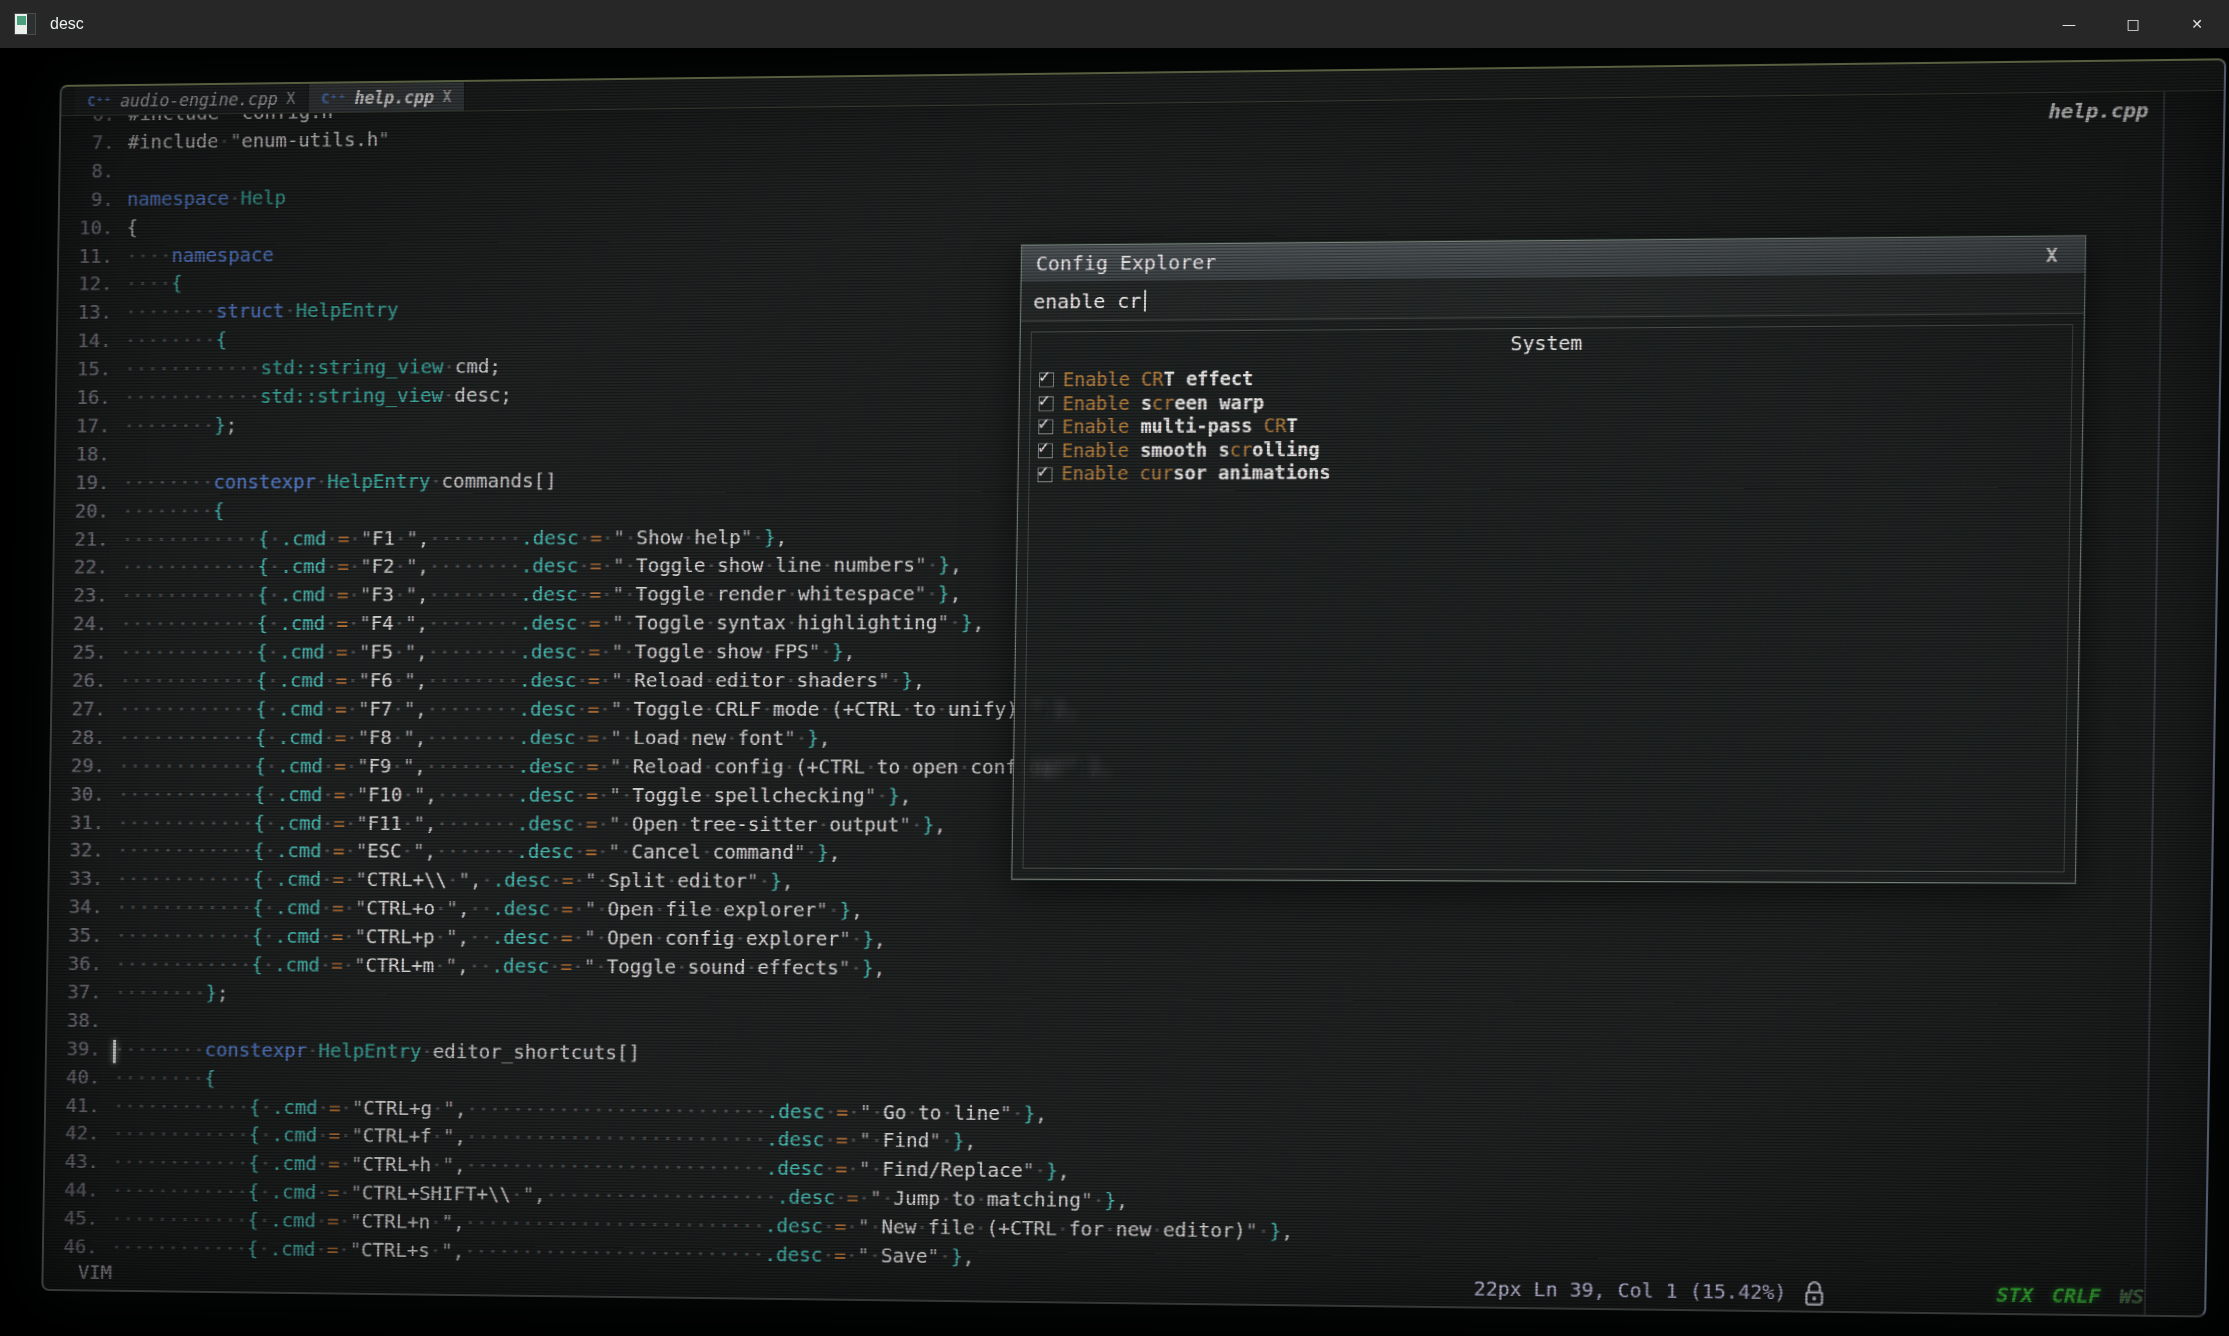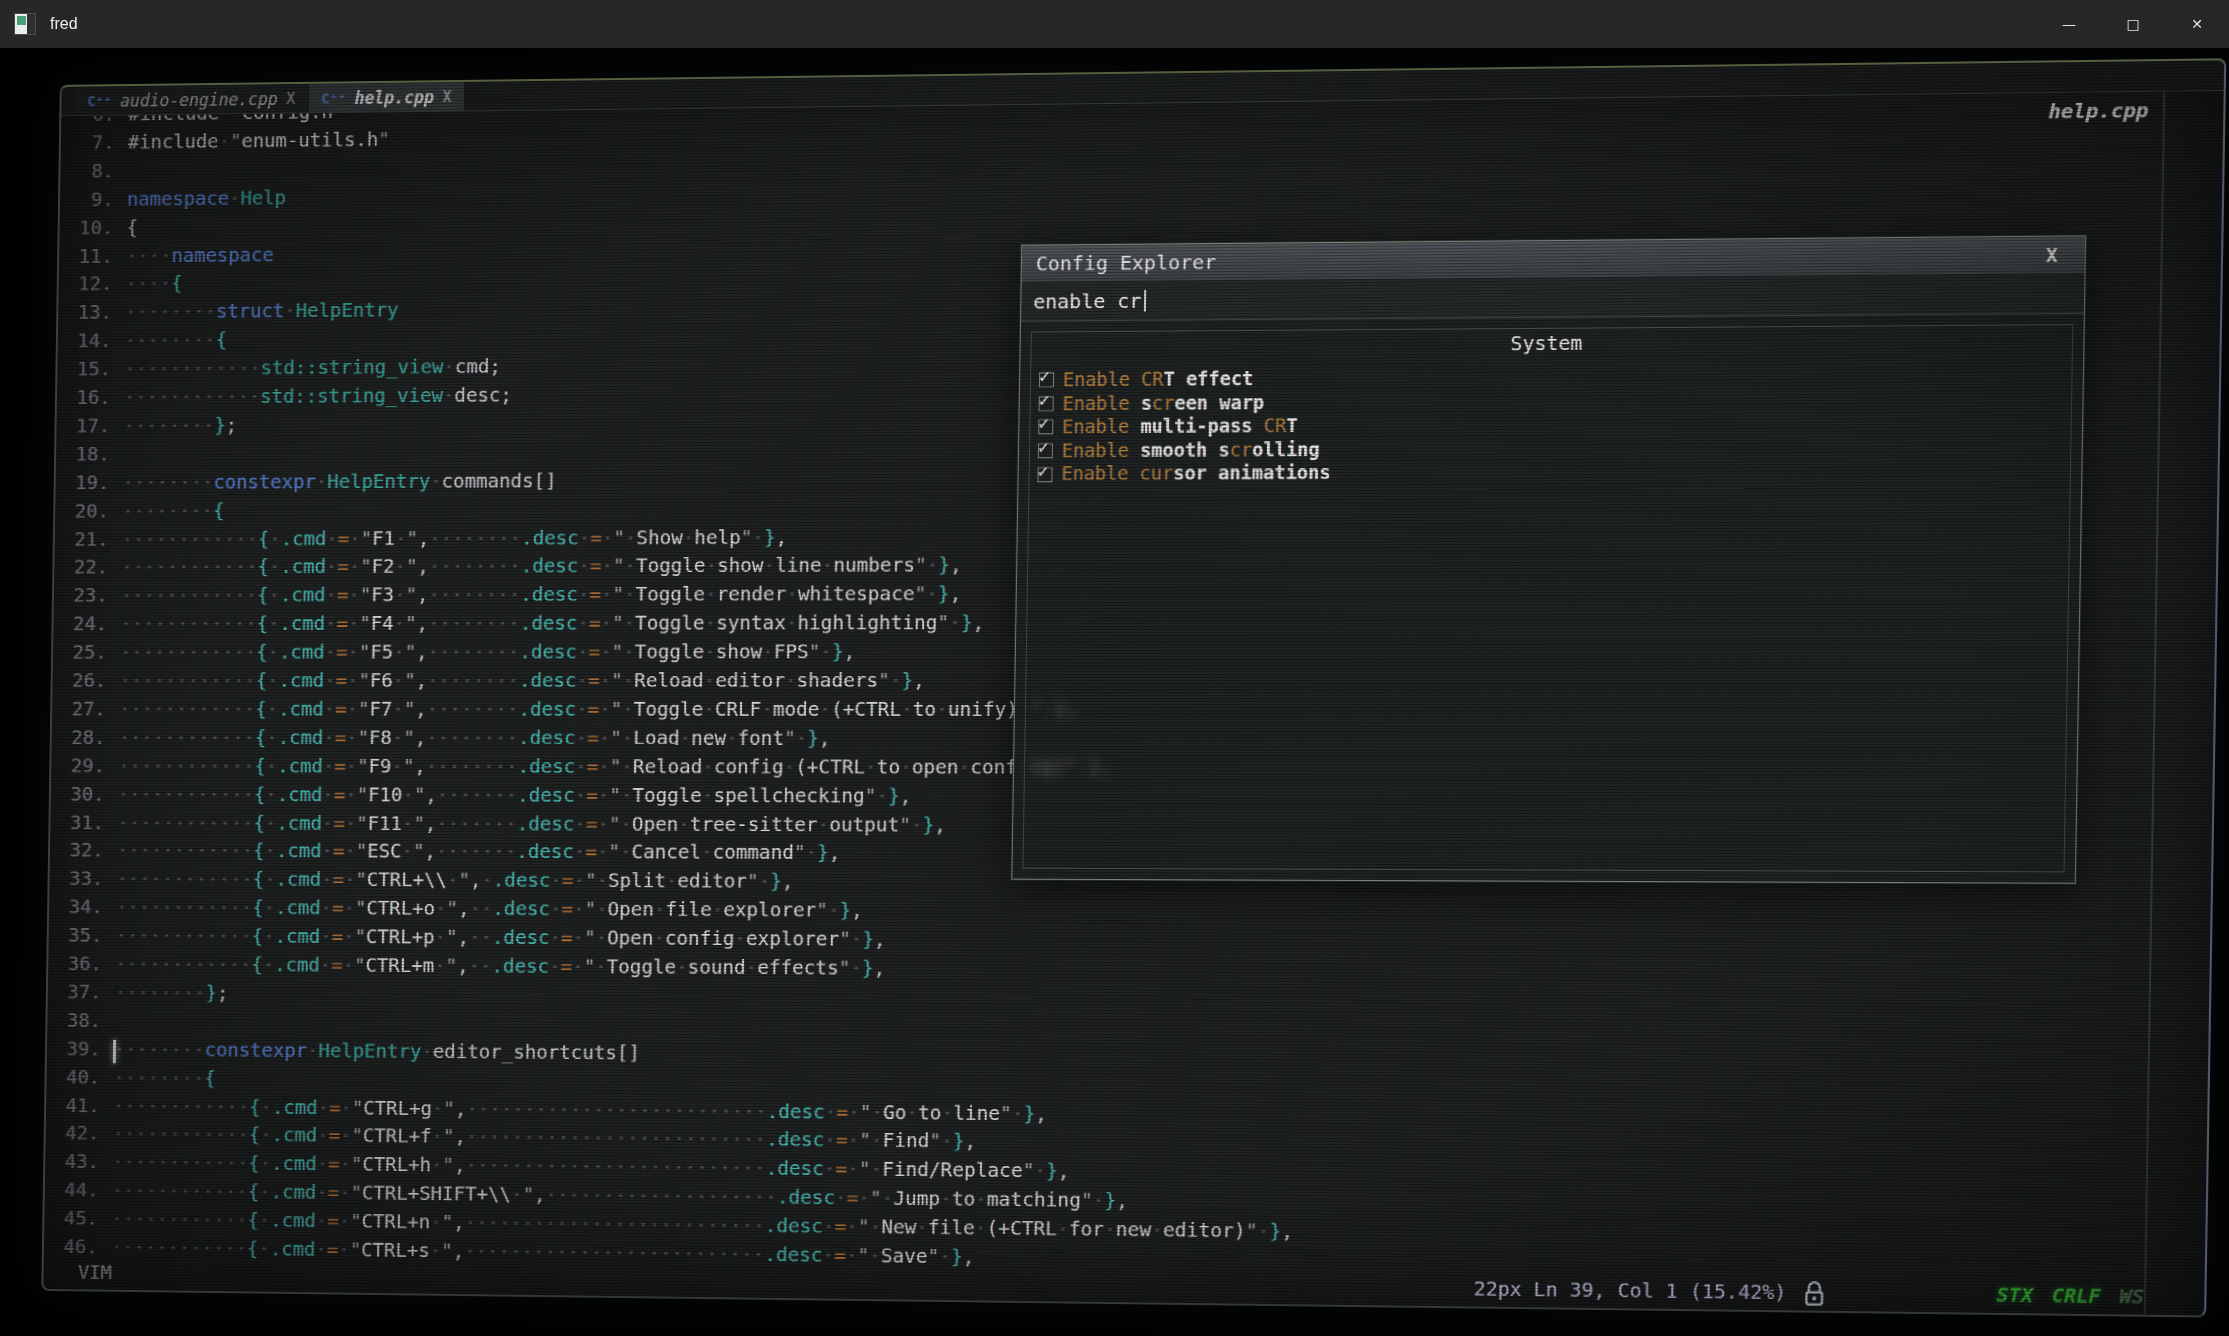--- a/index.html
+++ b/index.html
@@ -79,21 +79,21 @@
   .chk span{position:absolute;left:-1px;top:-6px;color:#f2f4ee;font-size:18px;line-height:18px;}
   .seg-m{color:var(--match);}
   .seg-u{color:var(--unm);font-weight:bold;}
   .ghost{position:absolute;color:#9aa5a0;font-size:19.6px;filter:blur(5px);opacity:.55;white-space:pre;}
 </style>
 </head>
 <body>
 
 <div class="titlebar">
   <div class="appicon"></div>
-  <div class="apptitle">fred</div>
+  <div class="apptitle">desc</div>
   <div class="wincontrols">
       <div class="winbtn">—</div>
       <div class="winbtn">□</div>
       <div class="winbtn">✕</div>
     </div>
 </div>
 
 <div class="crt">
   <div class="tabbar">
       <div class="tab">

